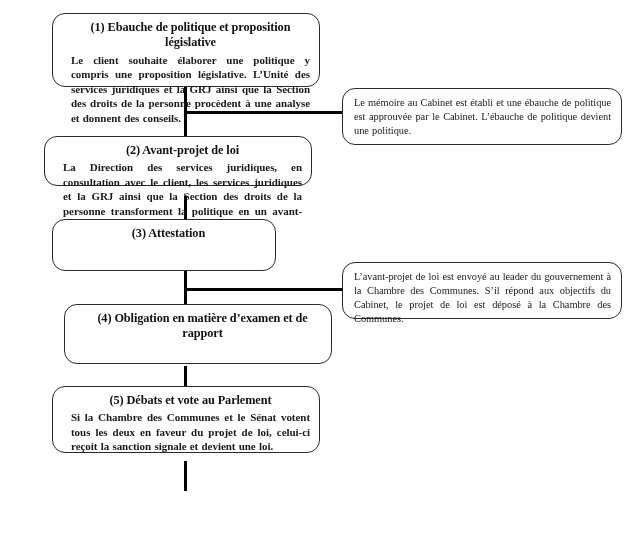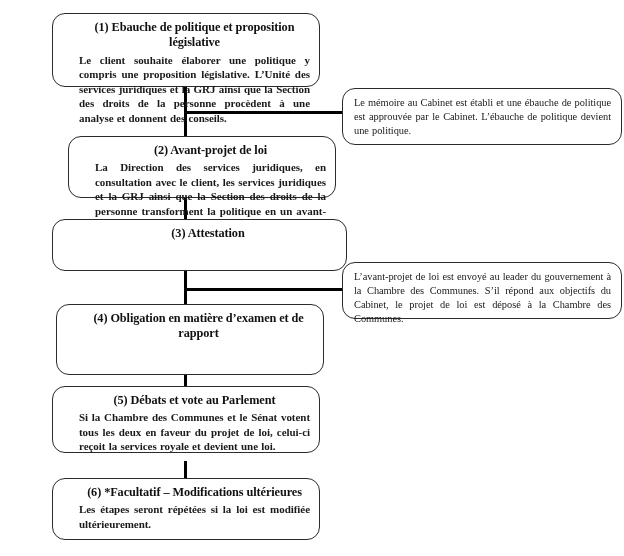--- a/index.html
+++ b/index.html
@@ -16,21 +16,21 @@
     overflow: hidden;
   }
 
   
   .node {
     position: absolute;
     box-sizing: border-box;
     border: 1.4px solid #2b2b2b;
     border-radius: 13px;
     background: #ffffff;
-    padding: 5px 9px 6px 26px;
+    padding: 5px 9px 6px 18px;
     z-index: 3;
   }
   .node .title {
     text-align: center;
     font-weight: bold;
     font-size: 12.3px;
     line-height: 1.25;
     color: #111111;
     margin: 1px 0 2px 0;
     letter-spacing: -0.1px;
@@ -93,42 +93,38 @@
 
   <div class="vline" style="left:184px; top:366px; height:30px;"></div>
 
   <div class="vline" style="left:184px; top:461px; height:30px;"></div>
 
   <div class="node" style="left:52px; top:13px; width:268px; height:74px;">
     <div class="title">(1) Ebauche de politique et proposition législative</div>
     <div class="body">Le client souhaite élaborer une politique y compris une proposition législative. L’Unité des services juridiques et la GRJ ainsi que la Section des droits de la personne procèdent à une analyse et donnent des conseils.</div>
   </div>
 
-  <div class="node" style="left:68px; top:136px; width:268px; height:62px;">
+  <div class="node" style="left:44px; top:136px; width:268px; height:50px;">
     <div class="title">(2) Avant-projet de loi</div>
     <div class="body">La Direction des services juridiques, en consultation avec le client, les services juridiques et la GRJ ainsi que la Section des droits de la personne transforment la politique en un avant-projet de loi acceptable.</div>
   </div>
 
-  <div class="node" style="left:52px; top:219px; width:295px; height:52px;">
+  <div class="node" style="left:52px; top:219px; width:224px; height:52px;">
     <div class="title">(3) Attestation</div>
   </div>
 
-  <div class="node" style="left:56px; top:304px; width:268px; height:71px;">
+  <div class="node" style="left:64px; top:304px; width:268px; height:60px;">
     <div class="title">(4) Obligation en matière d’examen et de rapport</div>
   </div>
 
   <div class="node" style="left:52px; top:386px; width:268px; height:67px;">
     <div class="title">(5) Débats et vote au Parlement</div>
-    <div class="body">Si la Chambre des Communes et le Sénat votent tous les deux en faveur du projet de loi, celui-ci reçoit la services royale et devient une loi.</div>
+    <div class="body">Si la Chambre des Communes et le Sénat votent tous les deux en faveur du projet de loi, celui-ci reçoit la sanction signale et devient une loi.</div>
   </div>
 
-  <div class="node" style="left:52px; top:478px; width:268px; height:62px;">
-    <div class="title">(6) *Facultatif – Modifications ultérieures</div>
-    <div class="body">Les étapes seront répétées si la loi est modifiée ultérieurement.</div>
-  </div>
 
   <div class="callout" style="left:342px; top:262px; width:280px; height:57px;">
     <div class="body">L’avant-projet de loi est envoyé au leader du gouvernement à la Chambre des Communes. S’il répond aux objectifs du Cabinet, le projet de loi est déposé à la Chambre des Communes.</div>
   </div>
 
   <div class="callout" style="left:342px; top:88px; width:280px; height:57px;">
     <div class="body">Le mémoire au Cabinet est établi et une ébauche de politique est approuvée par le Cabinet. L’ébauche de politique devient une politique.</div>
   </div>
 
 </div>

